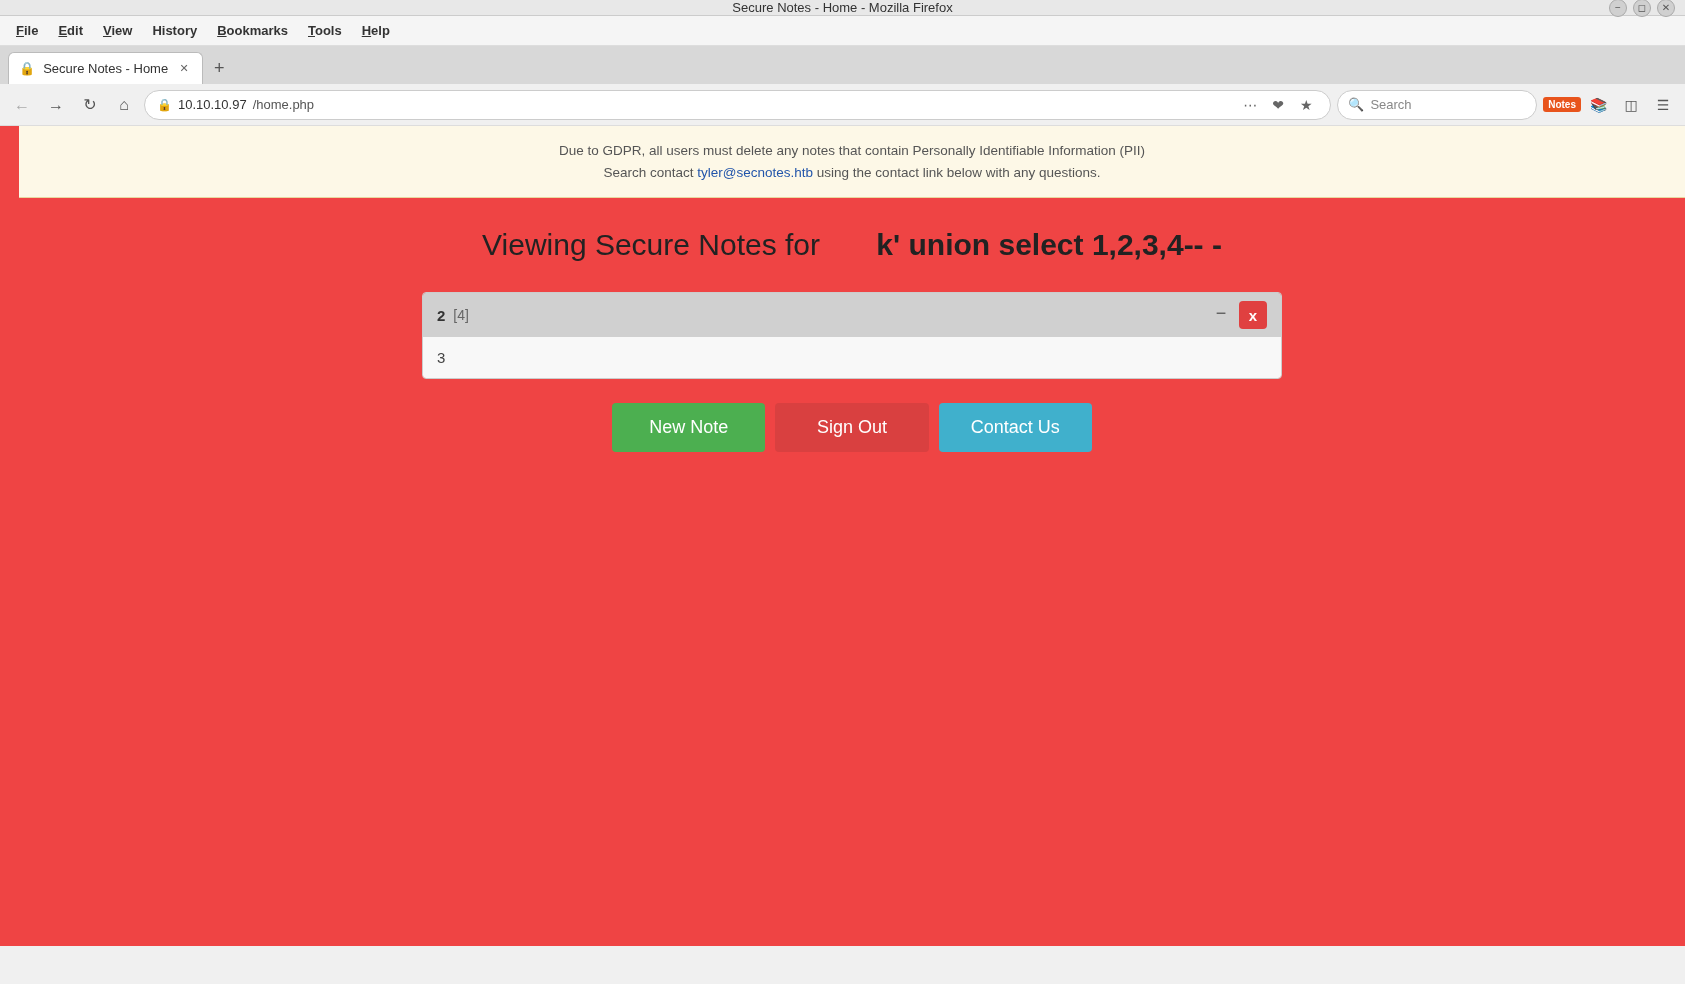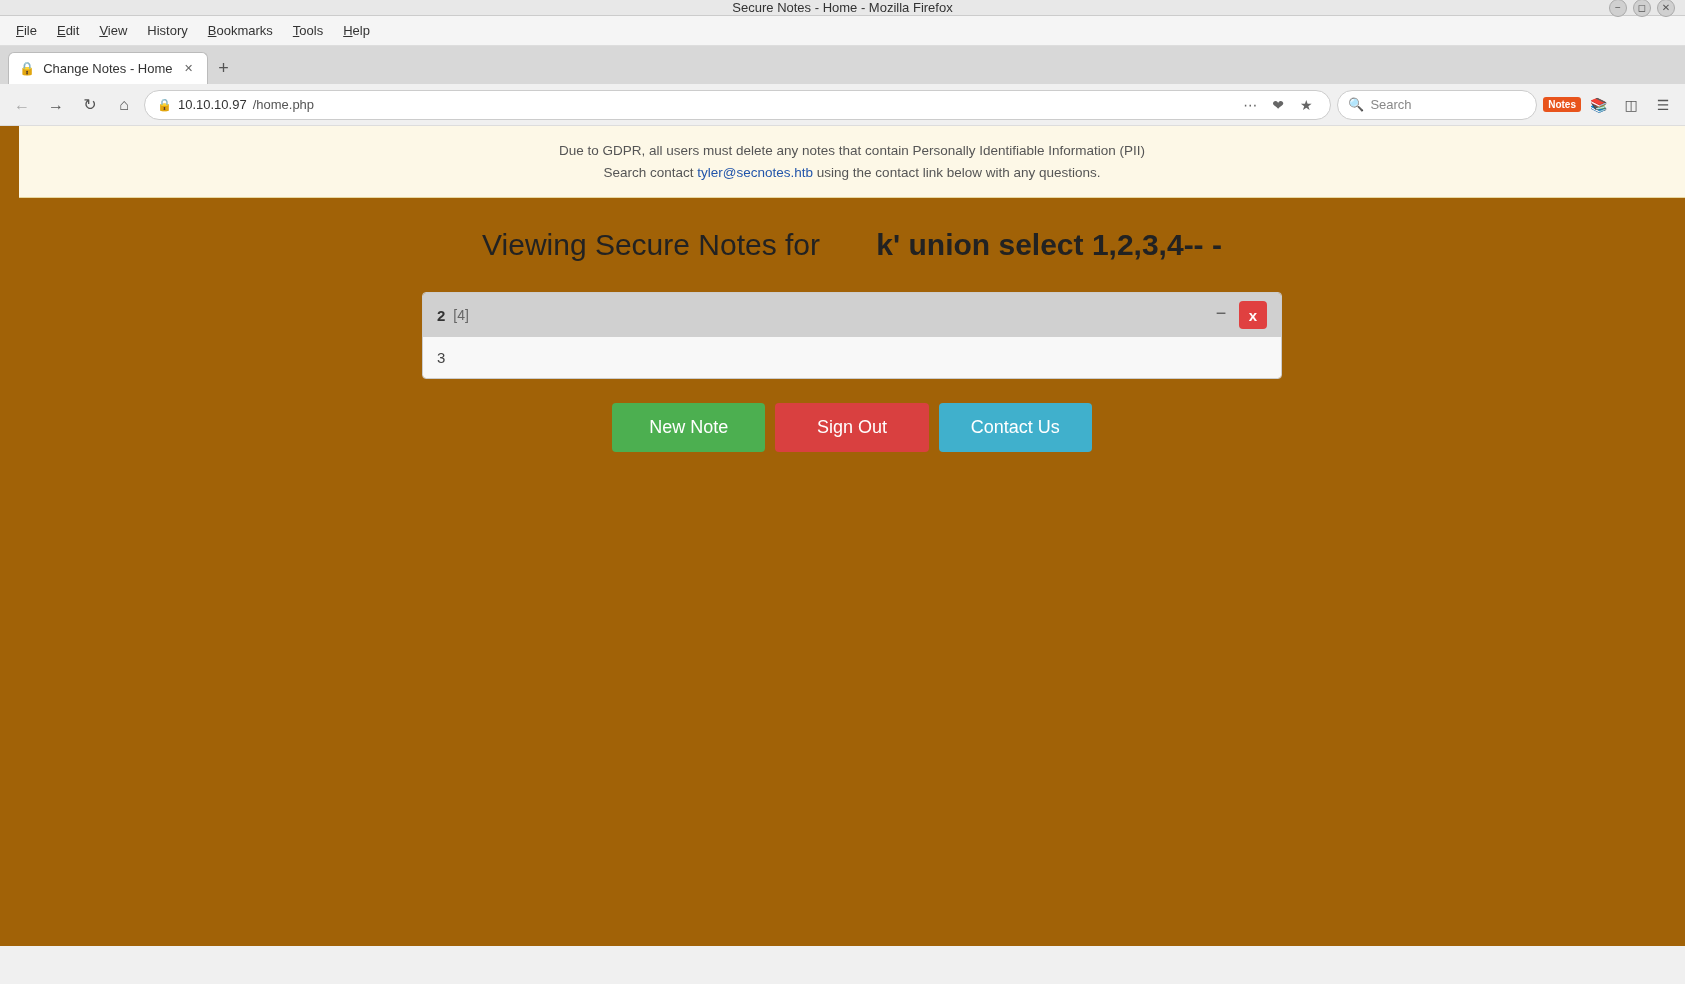--- a/index.html
+++ b/index.html
@@ -40,20 +40,21 @@
 
     
     .menu-bar {
       background: #f5f5f5;
       height: 30px;
       display: flex;
       align-items: center;
       padding: 0 8px;
       border-bottom: 1px solid #ddd;
       gap: 4px;
+      font-weight: bold;
     }
     .menu-item {
       padding: 3px 8px;
       font-size: 13px;
       color: #333;
       cursor: pointer;
       border-radius: 3px;
     }
 
     
@@ -193,21 +194,21 @@
       color: white;
       font-size: 10px;
       font-weight: bold;
       padding: 2px 5px;
       border-radius: 3px;
       cursor: pointer;
     }
 
     
     .page-content {
-      background: #a16207;
+      background: #ef4444;
       min-height: 820px;
       padding-left: 19px;
     }
 
     
     .gdpr-banner {
       background: #fdf8e7;
       border-bottom: 1px solid #e8d8a0;
       padding: 14px 20px;
       text-align: center;
@@ -355,21 +356,21 @@
     <span><span style="text-decoration:underline">T</span>ools</span>
   </div>
   <div class="menu-item">
     <span><span style="text-decoration:underline">H</span>elp</span>
   </div>
 </div>
 
 <div class="tab-bar">
   <div class="tab">
     <span>🔒</span>
-    <span style="flex:1; font-size:13px; white-space:nowrap; overflow:hidden; text-overflow:ellipsis;">Change Notes - Home</span>
+    <span style="flex:1; font-size:13px; white-space:nowrap; overflow:hidden; text-overflow:ellipsis;">Secure Notes - Home</span>
     <div class="tab-close">✕</div>
   </div>
   <div class="new-tab-btn">+</div>
 </div>
 
 <div class="nav-bar">
   <button class="nav-btn disabled">←</button>
   <button class="nav-btn">→</button>
   <button class="nav-btn">↻</button>
   <button class="nav-btn">⌂</button>

